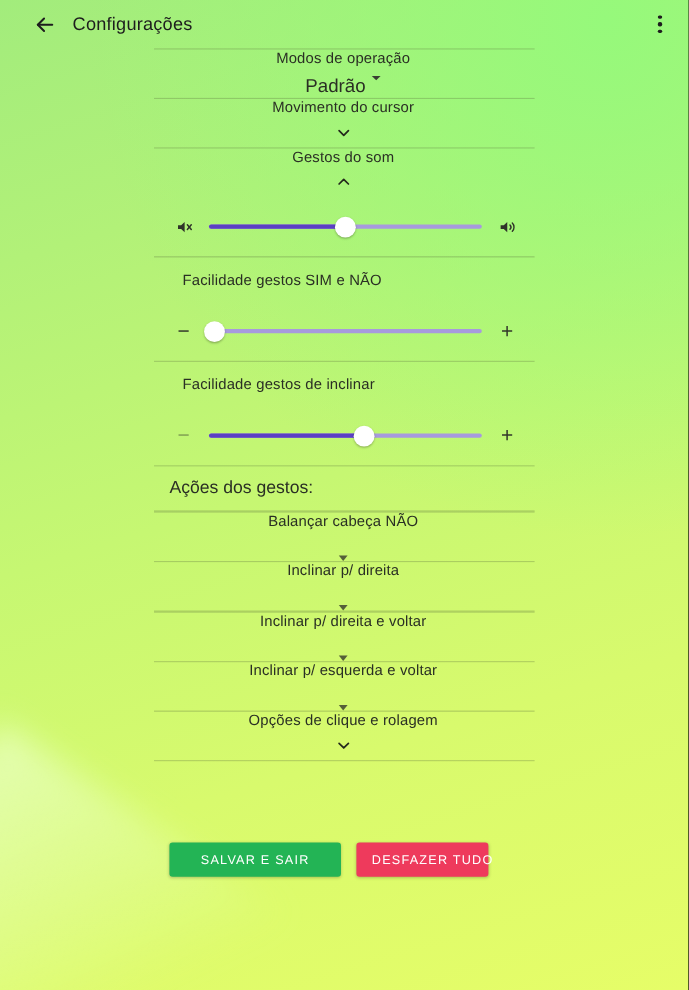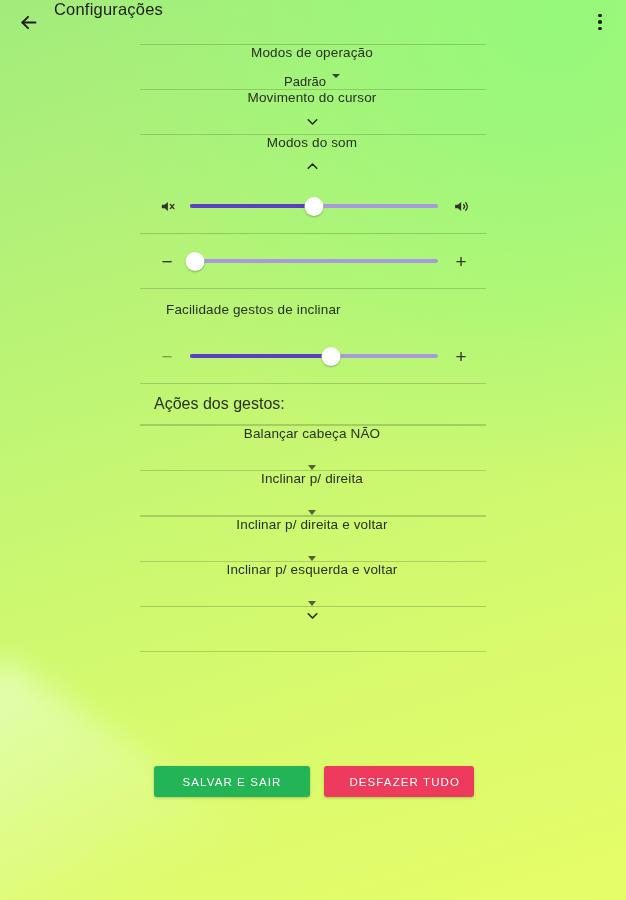--- a/index.html
+++ b/index.html
@@ -34,23 +34,24 @@
     height: 330px;
     transform: rotate(34deg);
     background: linear-gradient(120deg, rgba(232,255,190,0.85), rgba(232,255,190,0.0) 62%);
     filter: blur(14px);
     pointer-events: none;
   }
 
   
   #topbar {
     position: absolute;
-    top: 0; left: 0; right: 0;
+    top: 0; left: 12px; right: 0;
     height: 44px;
     display: flex;
+    align-items: center;
   }
   .back-btn {
     width: 44px; height: 44px;
     margin-left: 6px;
     display: flex; align-items: center; justify-content: center;
   }
   .back-btn svg { display: block; }
   .app-title {
     font-size: 16.5px;
     color: #1d1d1d;
@@ -99,21 +100,21 @@
     padding: 0 16px 0 14px;
     box-sizing: border-box;
     flex-direction: column;
   }
   .row-label {
     font-size: 13.5px;
     color: #2a2f24;
     letter-spacing: 0.15px;
   }
   .row-value {
-    font-size: 13px;
+    font-size: 17px;
     color: #2a2f24;
     display: flex;
     align-items: flex-start;
     gap: 6px;
   }
 
   .caret-sm {
     width: 0; height: 0;
     border-left: 4px solid transparent;
     border-right: 4px solid transparent;
@@ -221,21 +222,21 @@
     font-size: 11.5px;
     font-weight: normal;
     letter-spacing: 1.1px;
     font-family: "Liberation Sans", sans-serif;
     cursor: pointer;
     box-shadow: 0 1px 3px rgba(0,0,0,0.22);
     padding: 0 14px;
     white-space: nowrap;
   }
   .btn-save { background: #23b455; width: 156px; }
-  .btn-undo { background: #ee3a5c; width: 150px; text-align: right; }
+  .btn-undo { background: #ee3a5c; width: 120px; text-align: right; }
 </style>
 </head>
 <body>
 
 <div id="app">
 
   <div id="bg-wedge"></div>
 
   <div id="topbar">
     <div class="back-btn">
@@ -273,21 +274,21 @@
       <span class="chev">
         <svg width="17" height="17" viewBox="0 0 24 24" fill="none" stroke="#23281c" stroke-width="2.2" stroke-linecap="round" stroke-linejoin="round">
           <polyline points="6,9.5 12,15.5 18,9.5"></polyline>
         </svg>
       </span>
     </div>
 
     <div class="divider"></div>
 
     <div class="row">
-      <span class="row-label">Modos do som</span>
+      <span class="row-label">Gestos do som</span>
       <span class="chev">
         <svg width="17" height="17" viewBox="0 0 24 24" fill="none" stroke="#23281c" stroke-width="2.2" stroke-linecap="round" stroke-linejoin="round">
           <polyline points="6,14.5 12,8.5 18,14.5"></polyline>
         </svg>
       </span>
     </div>
 
     <div class="slider-row">
       <span class="slider-ico">
         <svg width="17" height="17" viewBox="0 0 24 24" fill="none" stroke="#2f3329" stroke-width="1.9" stroke-linecap="round" stroke-linejoin="round">
@@ -306,20 +307,21 @@
           <polygon points="3,9.5 7,9.5 11.5,5.5 11.5,18.5 7,14.5 3,14.5" fill="#2f3329" stroke="none"></polygon>
           <path d="M15 9.2a4 4 0 0 1 0 5.6"></path>
           <path d="M18 6.7a7.6 7.6 0 0 1 0 10.6"></path>
         </svg>
       </span>
     </div>
 
     <div class="divider thick"></div>
 
 
+    <div class="section-subtitle">Facilidade gestos SIM e NÃO</div>
 
     <div class="slider-row">
       <span class="slider-ico">
         <span class="sign">−</span>
       </span>
       <span class="track-wrap">
         <span class="track-bg"></span>
         <span class="track-fill" style="width:2%"></span>
         <span class="thumb" style="left:2%"></span>
       </span>
@@ -375,20 +377,21 @@
     <div class="divider"></div>
 
     <div class="row">
       <span class="row-label">Inclinar p/ esquerda e voltar</span>
       <span class="caret-row"></span>
     </div>
 
     <div class="divider thick"></div>
 
     <div class="row">
+      <span class="row-label">Opções de clique e rolagem</span>
       <span class="chev">
         <svg width="17" height="17" viewBox="0 0 24 24" fill="none" stroke="#23281c" stroke-width="2.2" stroke-linecap="round" stroke-linejoin="round">
           <polyline points="6,9.5 12,15.5 18,9.5"></polyline>
         </svg>
       </span>
     </div>
 
     <div class="divider"></div>
 
   </div>

